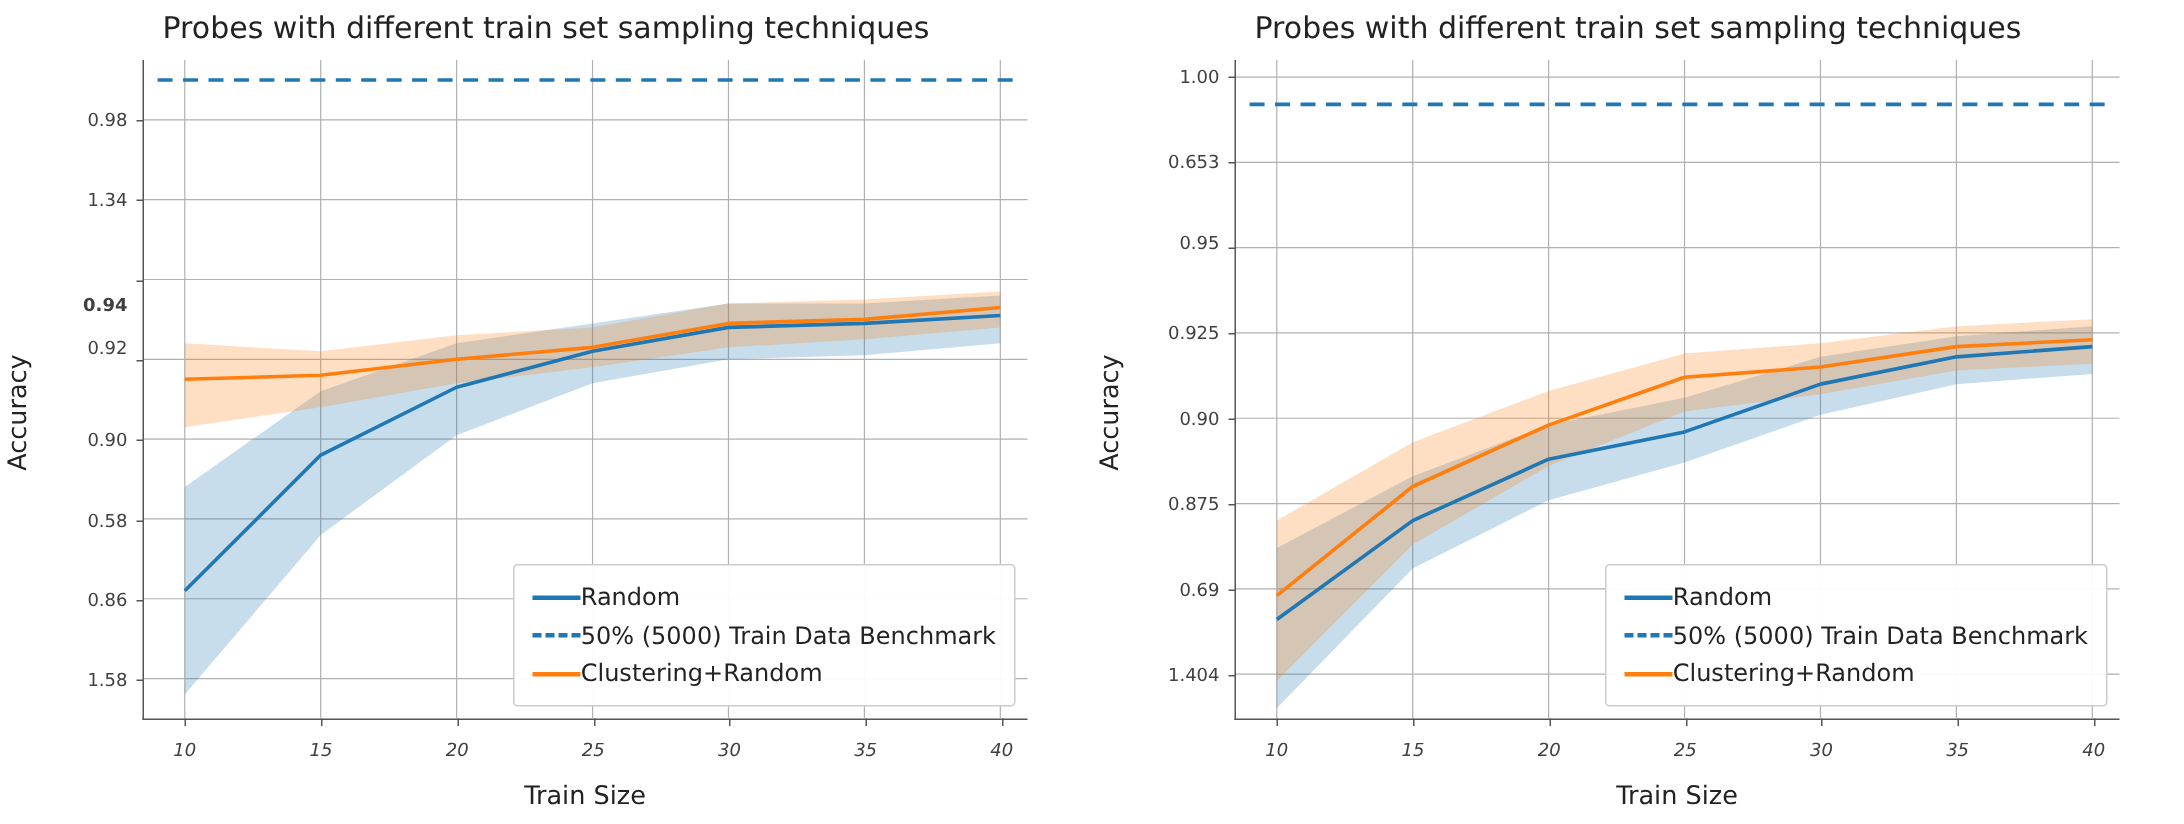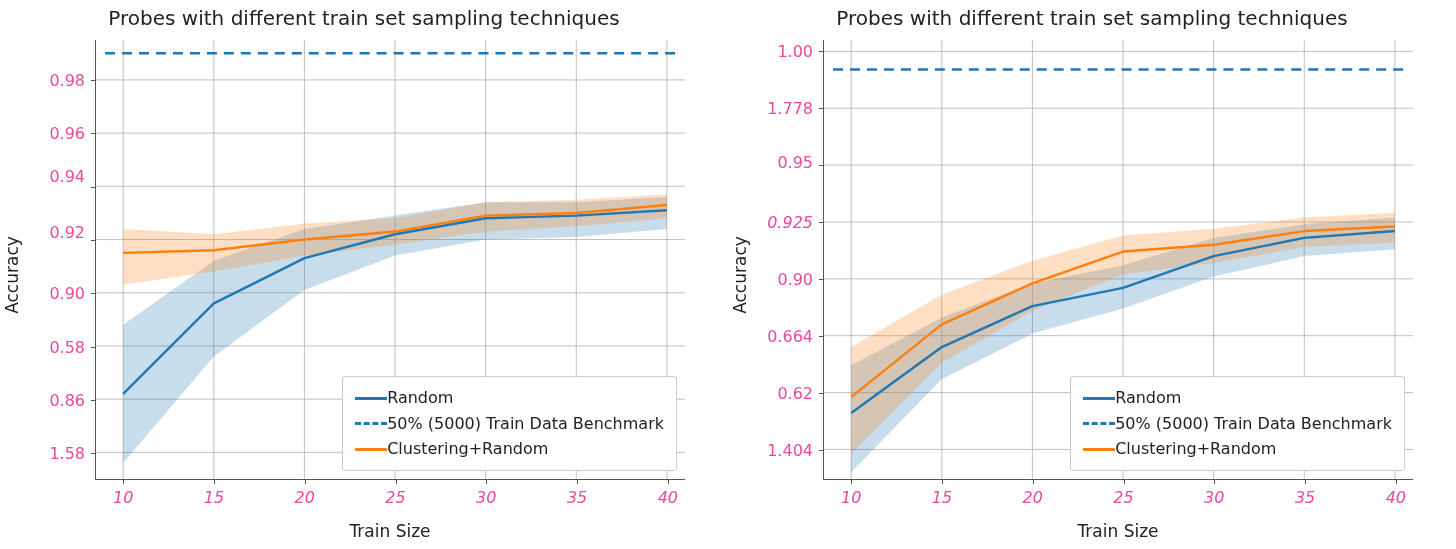--- a/index.html
+++ b/index.html
@@ -52,22 +52,22 @@
     position: absolute;
     left: 95px;
     width: 590px;
     bottom: 8px;
     text-align: center;
     font-size: 17px;
   }
   
   .ytick, .xtick {
     position: absolute;
-    font-size: 16px;
-    color: #ec4899;
+    font-size: 12px;
+    color: #404040;
   }
   .ytick { right: 600px; width: 60px; text-align: right; transform: translateY(-50%); }
   .xtick { bottom: -28px; transform: translateX(-50%); font-style: italic; }
 
   .tick-mark-y {
     position: absolute;
     left: -5px;
     width: 5px;
     height: 1px;
     background: #555;
@@ -147,23 +147,23 @@
         <div class="ytick" style="top: 413.333px;">1.58</div>
         <div class="tick-mark-y" style="top: 360px;"></div>
         <div class="ytick" style="top: 360px; text-align: right;">0.86</div>
         <div class="tick-mark-y" style="top: 306.667px;"></div>
         <div class="ytick" style="top: 306.667px;">0.58</div>
         <div class="tick-mark-y" style="top: 253.333px;"></div>
         <div class="ytick" style="top: 253.333px;">0.90</div>
         <div class="tick-mark-y" style="top: 200px;"></div>
         <div class="ytick" style="top: 192px;">0.92</div>
         <div class="tick-mark-y" style="top: 146.667px;"></div>
-        <div class="ytick" style="top: 136px;">0.94</div>
+        <div class="ytick" style="top: 163px; font-weight: bold;">0.94</div>
         <div class="tick-mark-y" style="top: 93.3333px;"></div>
-        <div class="ytick" style="top: 93.3333px;">0.96</div>
+        <div class="ytick" style="top: 93.3333px;">1.34</div>
         <div class="tick-mark-y" style="top: 40px;"></div>
         <div class="ytick" style="top: 40px;">0.98</div>
         <div class="tick-mark-x" style="left: 27.2308px;"></div>
         <div class="xtick" style="left: 27.2308px;">10</div>
         <div class="tick-mark-x" style="left: 118px;"></div>
         <div class="xtick" style="left: 118px;">15</div>
         <div class="tick-mark-x" style="left: 208.769px;"></div>
         <div class="xtick" style="left: 208.769px;">20</div>
         <div class="tick-mark-x" style="left: 299.538px;"></div>
         <div class="xtick" style="left: 299.538px;">25</div>
@@ -212,31 +212,31 @@
           <line y1="0" y2="440" x1="571.8461538461538" x2="571.8461538461538" stroke="#b0b0b0" stroke-width="0.8"></line>
           <polygon points="27.230769230769234,326.01036269430057 118,278.1347150259067 208.76923076923077,243.9378238341968 299.53846153846155,225.69948186528484 390.3076923076923,198.34196891191692 481.0769230769231,184.663212435233 571.8461538461538,177.82383419689097 571.8461538461538,209.7409326424869 481.0769230769231,216.5803108808289 390.3076923076923,237.09844559585483 299.53846153846155,269.01554404145077 208.76923076923077,294.09326424870466 118,339.68911917098455 27.230769230769234,433.16062176165826" fill="rgba(31,119,180,0.25)" stroke="none"></polygon>
           <polygon points="27.230769230769234,307.77202072538864 118,255.33678756476678 208.76923076923077,221.13989637305687 299.53846153846155,196.06217616580292 390.3076923076923,189.222797927461 481.0769230769231,177.82383419689097 571.8461538461538,173.26424870466298 571.8461538461538,202.90155440414492 481.0769230769231,207.4611398963729 390.3076923076923,223.41968911917087 299.53846153846155,234.81865284974083 208.76923076923077,271.29533678756474 118,323.7305699481866 27.230769230769234,414.92227979274634" fill="rgba(255,127,14,0.25)" stroke="none"></polygon>
           <polyline points="27.230769230769234,373.88601036269444 118,307.77202072538864 208.76923076923077,266.73575129533674 299.53846153846155,248.4974093264248 390.3076923076923,216.5803108808289 481.0769230769231,198.34196891191692 571.8461538461538,191.50259067357493" fill="none" stroke="#1f77b4" stroke-width="2.4" stroke-linejoin="round"></polyline>
           <line x1="9.076923076923077" x2="580.9230769230769" y1="29.637305699481658" y2="29.637305699481658" stroke="#1f77b4" stroke-width="2.4" stroke-dasharray="10 7"></line>
           <polyline points="27.230769230769234,357.9274611398965 118,284.9740932642487 208.76923076923077,243.9378238341968 299.53846153846155,212.0207253886009 390.3076923076923,205.18134715025892 481.0769230769231,191.50259067357493 571.8461538461538,186.943005181347" fill="none" stroke="#ff7f0e" stroke-width="2.4" stroke-linejoin="round"></polyline>
         </svg>
     <div class="tick-mark-y" style="top: 410.363px;"></div>
         <div class="ytick" style="top: 410.363px;">1.404</div>
         <div class="tick-mark-y" style="top: 353.368px;"></div>
-        <div class="ytick" style="top: 353.368px;">0.62</div>
+        <div class="ytick" style="top: 353.368px;">0.69</div>
         <div class="tick-mark-y" style="top: 296.373px;"></div>
-        <div class="ytick" style="top: 296.373px;">0.664</div>
+        <div class="ytick" style="top: 296.373px;">0.875</div>
         <div class="tick-mark-y" style="top: 239.378px;"></div>
         <div class="ytick" style="top: 239.378px;">0.90</div>
         <div class="tick-mark-y" style="top: 182.383px;"></div>
-        <div class="ytick" style="top: 182.383px; font-style: italic;">0.925</div>
+        <div class="ytick" style="top: 182.383px;">0.925</div>
         <div class="tick-mark-y" style="top: 125.389px;"></div>
         <div class="ytick" style="top: 122px;">0.95</div>
         <div class="tick-mark-y" style="top: 68.3938px;"></div>
-        <div class="ytick" style="top: 68.3938px;">1.778</div>
+        <div class="ytick" style="top: 68.3938px;">0.653</div>
         <div class="tick-mark-y" style="top: 11.399px;"></div>
         <div class="ytick" style="top: 11.399px;">1.00</div>
         <div class="tick-mark-x" style="left: 27.2308px;"></div>
         <div class="xtick" style="left: 27.2308px;">10</div>
         <div class="tick-mark-x" style="left: 118px;"></div>
         <div class="xtick" style="left: 118px;">15</div>
         <div class="tick-mark-x" style="left: 208.769px;"></div>
         <div class="xtick" style="left: 208.769px;">20</div>
         <div class="tick-mark-x" style="left: 299.538px;"></div>
         <div class="xtick" style="left: 299.538px;">25</div>

